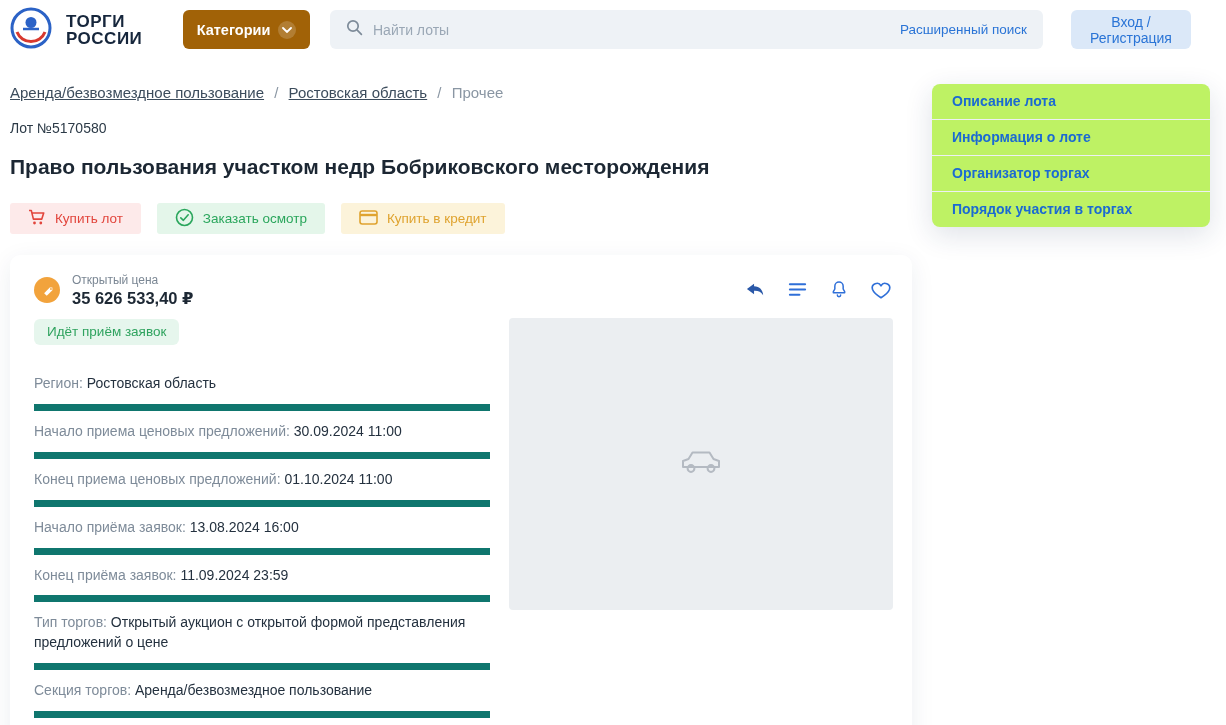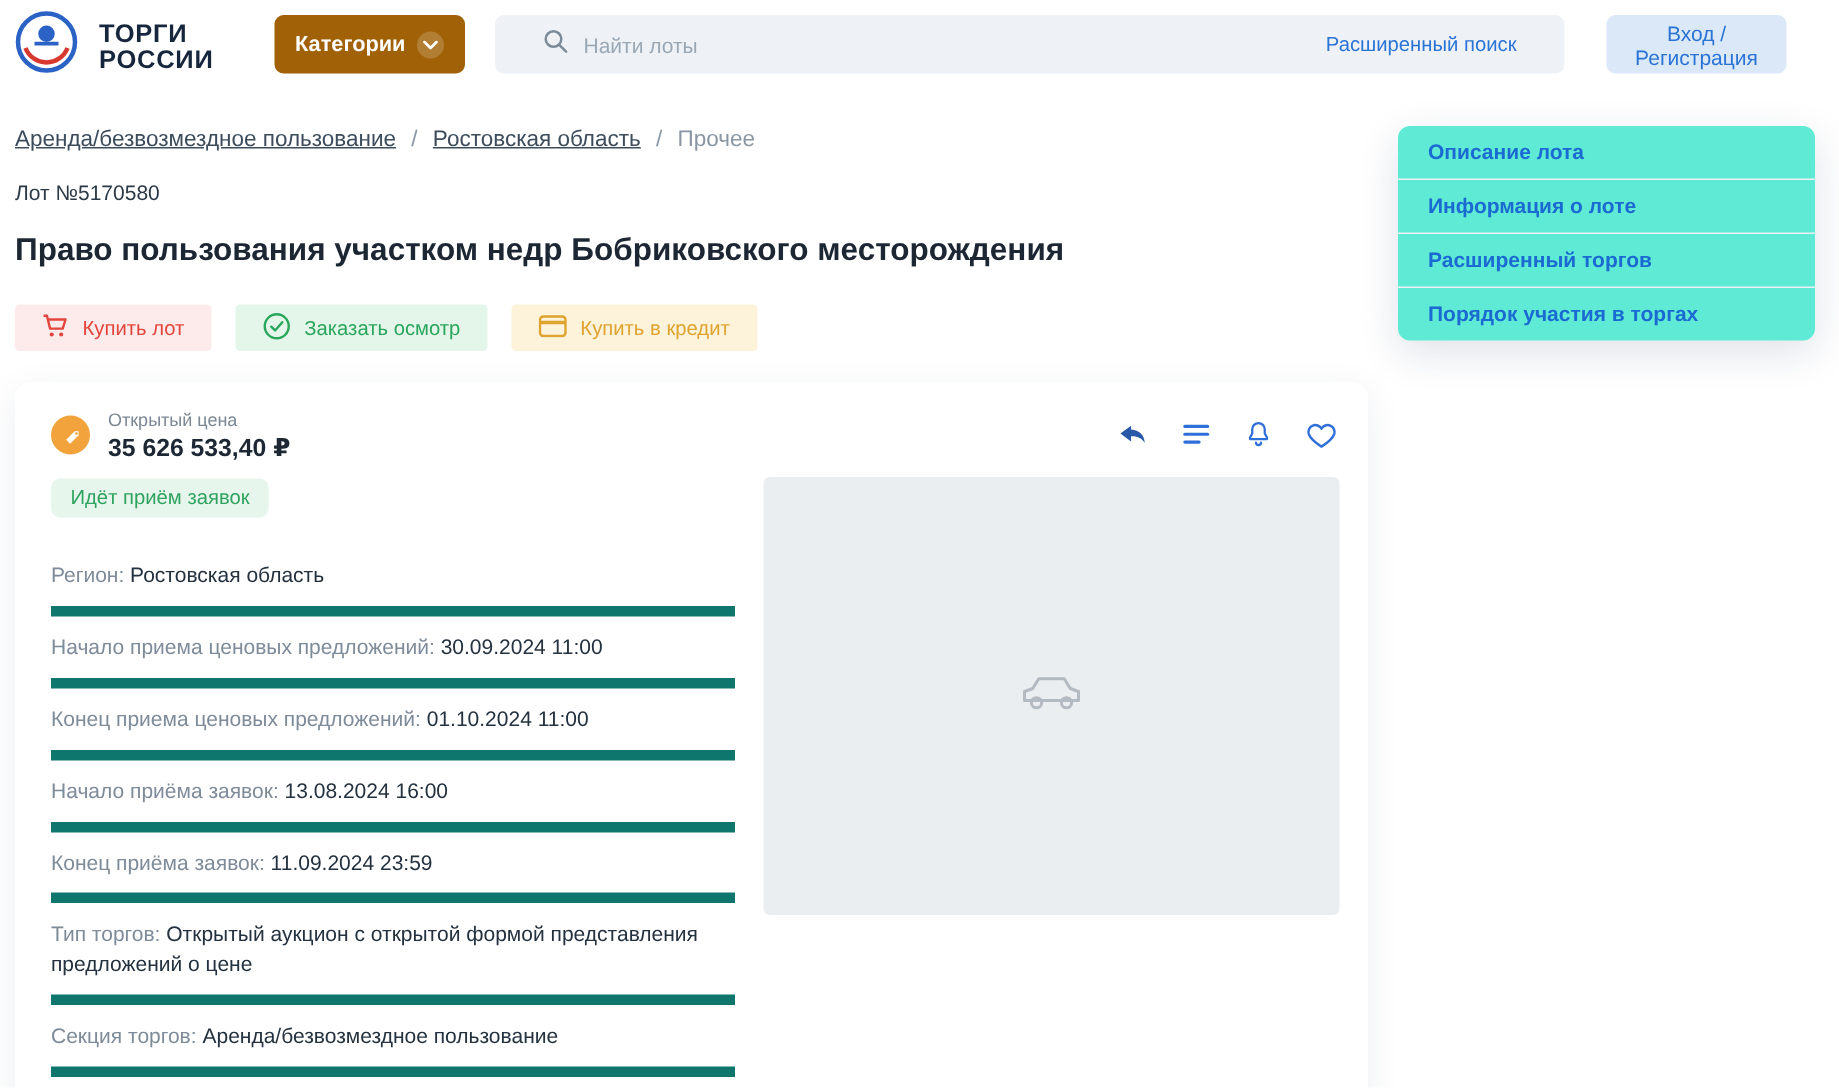--- a/index.html
+++ b/index.html
@@ -19,21 +19,21 @@
     position:absolute; left:183px; top:10px; width:127px; height:39px;
     background:#a16207; border:none; border-radius:6px; color:#fff;
     font-family:inherit; font-size:14.5px; font-weight:600; cursor:pointer;
     display:flex; align-items:center; justify-content:center; gap:8px;
   }
   .cat-chev { width:18px; height:18px; border-radius:50%; background:rgba(255,255,255,.18);
     display:flex; align-items:center; justify-content:center; }
 
   .searchbar {
     position:absolute; left:330px; top:10px; width:713px; height:39px;
-    background:#eef2f6; border-radius:6px; display:flex; align-items:center; padding:0 32px; gap:10px;
+    background:#eef2f6; border-radius:6px; display:flex; align-items:center; padding:0 16px; gap:10px;
   }
   .searchbar input {
     flex:1; border:none; background:transparent; outline:none;
     font-family:inherit; font-size:14px; color:#33424f;
   }
   .searchbar input::placeholder { color:#9aa7b5; }
   .adv-link { font-size:13.5px; color:#2a74d6; cursor:pointer; white-space:nowrap; }
 
   .login-btn {
     position:absolute; left:1071px; top:10px; width:120px; height:39px;
@@ -56,21 +56,21 @@
     height:31px; padding:0 18px; border:none; border-radius:3px; cursor:pointer;
     font-family:inherit; font-size:13.5px; font-weight:500;
     display:flex; align-items:center; gap:9px;
   }
   .act-buy { background:#fdeaea; color:#e2453c; }
   .act-inspect { background:#e4f6ea; color:#2aa65c; }
   .act-credit { background:#fcf3da; color:#dfa32f; }
 
   
   .side-card {
-    position:absolute; left:932px; top:84px; width:278px; background:#5eead4;
+    position:absolute; left:932px; top:84px; width:278px; background:#bef264;
     border-radius:8px; box-shadow:0 8px 28px rgba(25,50,90,.14); overflow:hidden;
   }
   .side-item {
     padding:9px 20px 10px; font-size:14px; font-weight:600; color:#1b6ad2; cursor:pointer;
   }
   .side-item:not(:last-child) { border-bottom:1px solid #edf0f4; }
 
   
   .lot-card {
     position:absolute; left:10px; top:255px; width:902px; height:560px;
@@ -186,21 +186,21 @@
           <line x1="1" y1="5" x2="18" y2="5" stroke="#dfa32f" stroke-width="2.4"></line>
         </svg>
     </span>
     <span>Купить в кредит</span>
   </button>
 </div>
 
 <div class="side-card">
   <div class="side-item">Описание лота</div>
   <div class="side-item">Информация о лоте</div>
-  <div class="side-item">Расширенный торгов</div>
+  <div class="side-item">Организатор торгах</div>
   <div class="side-item">Порядок участия в торгах</div>
 </div>
 
 <div class="lot-card">
 
   <span class="price-icon">
     <svg width="15" height="15" viewBox="0 0 20 20">
         <path d="M5.5 13.5 13 6h3.5v3.5L9 17z" fill="#fff"></path>
         <circle cx="14.6" cy="8" r="1.2" fill="#f2a33c"></circle>
       </svg>

